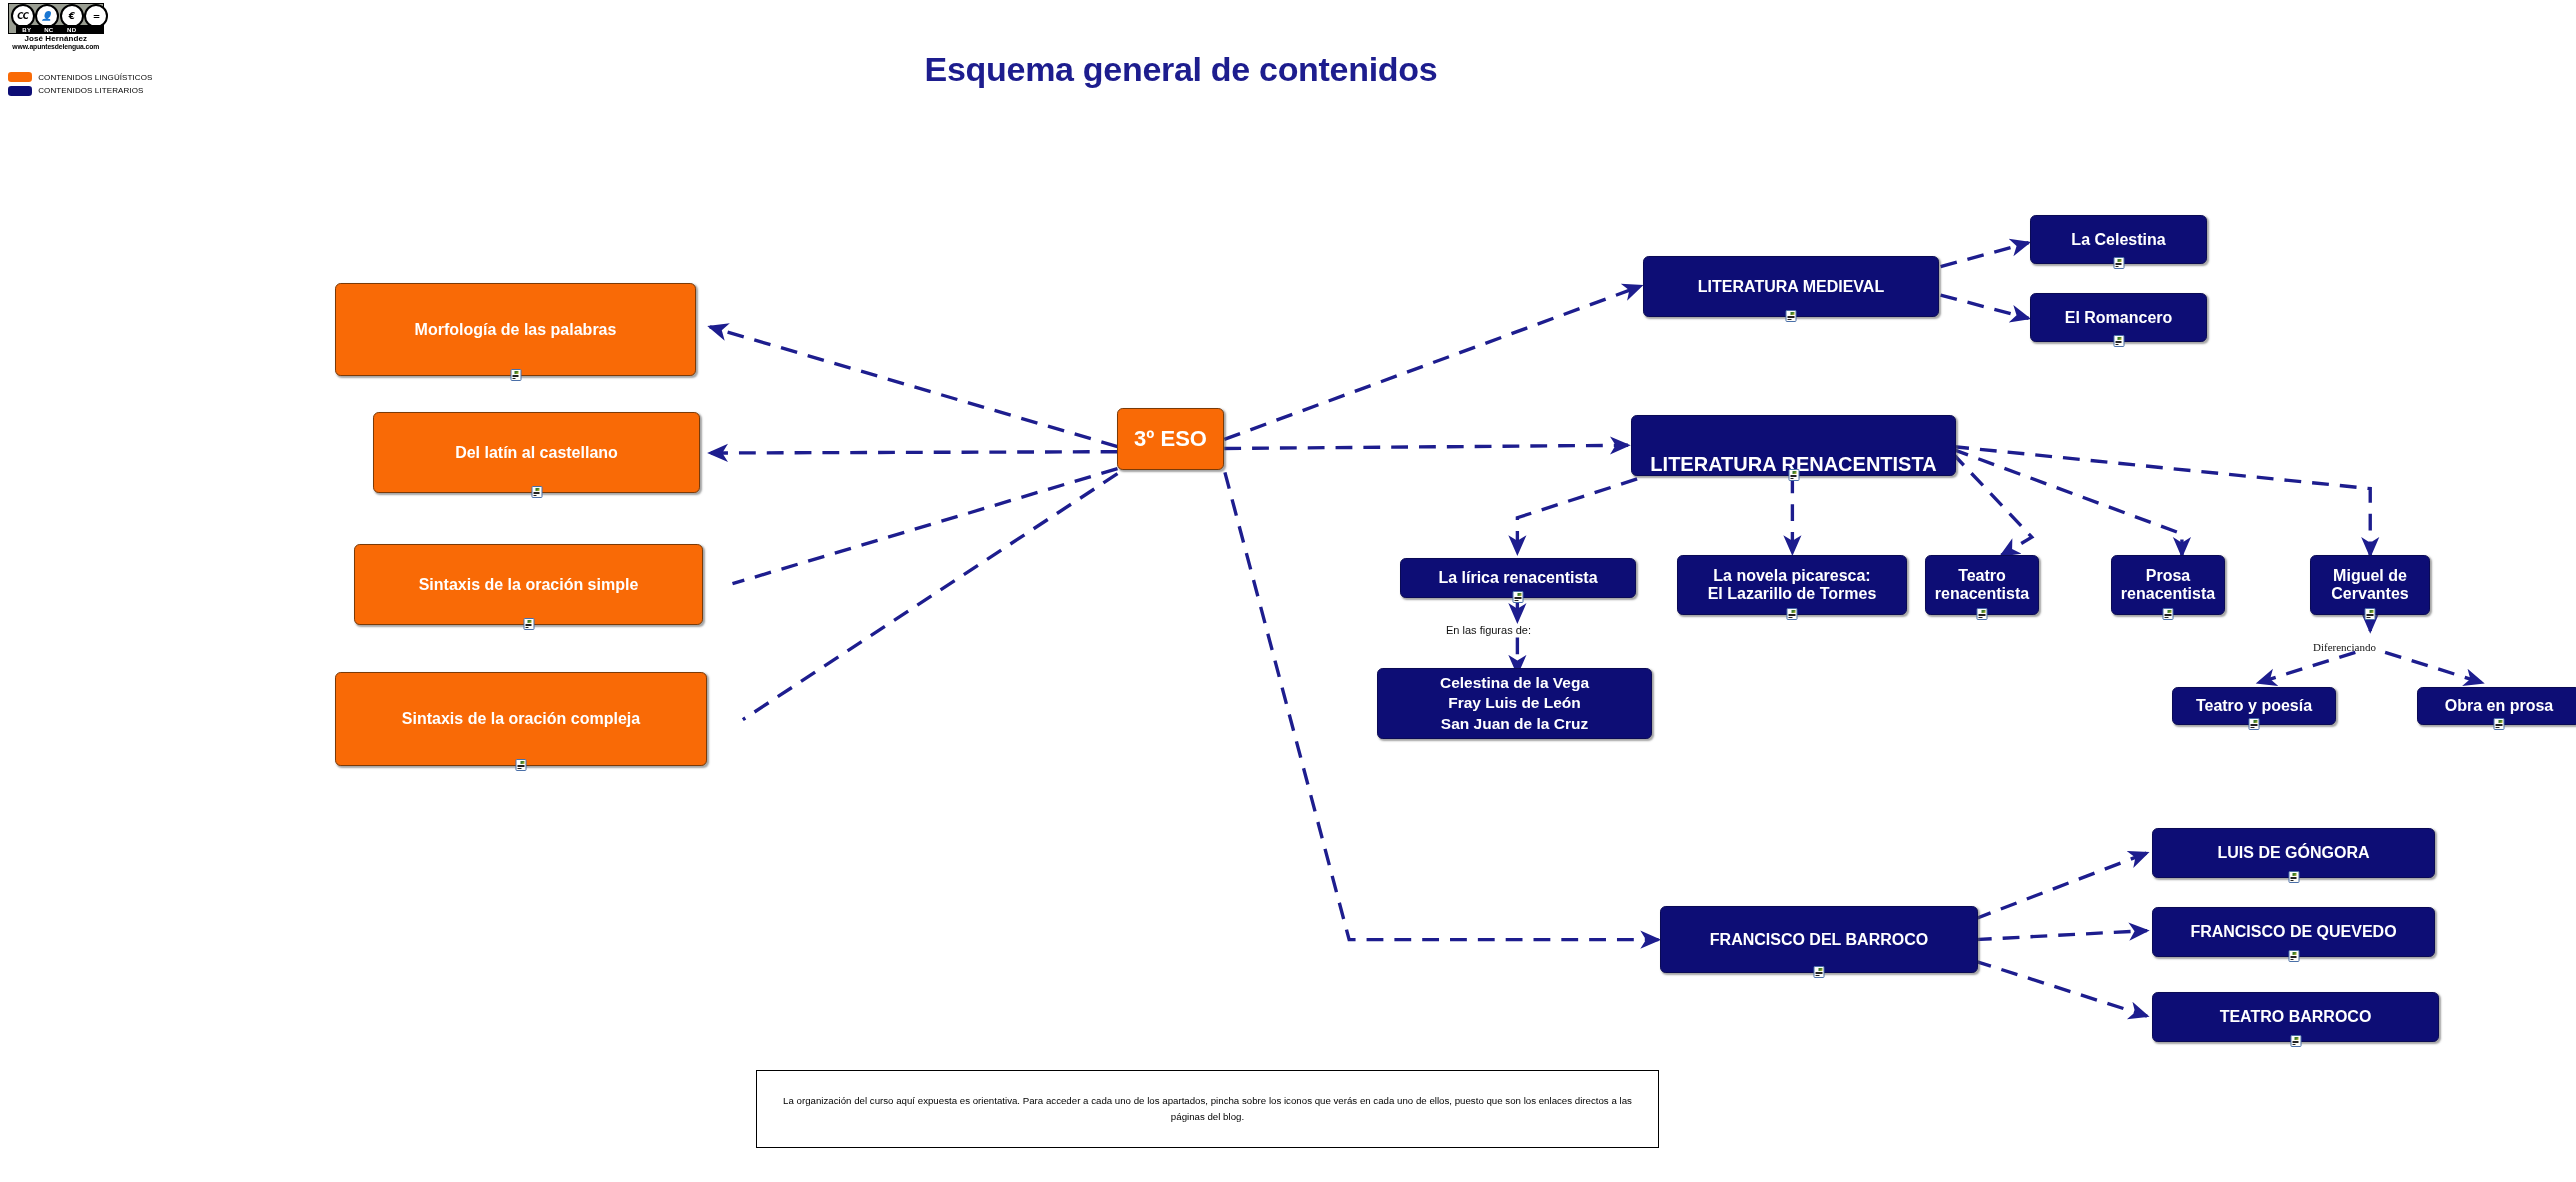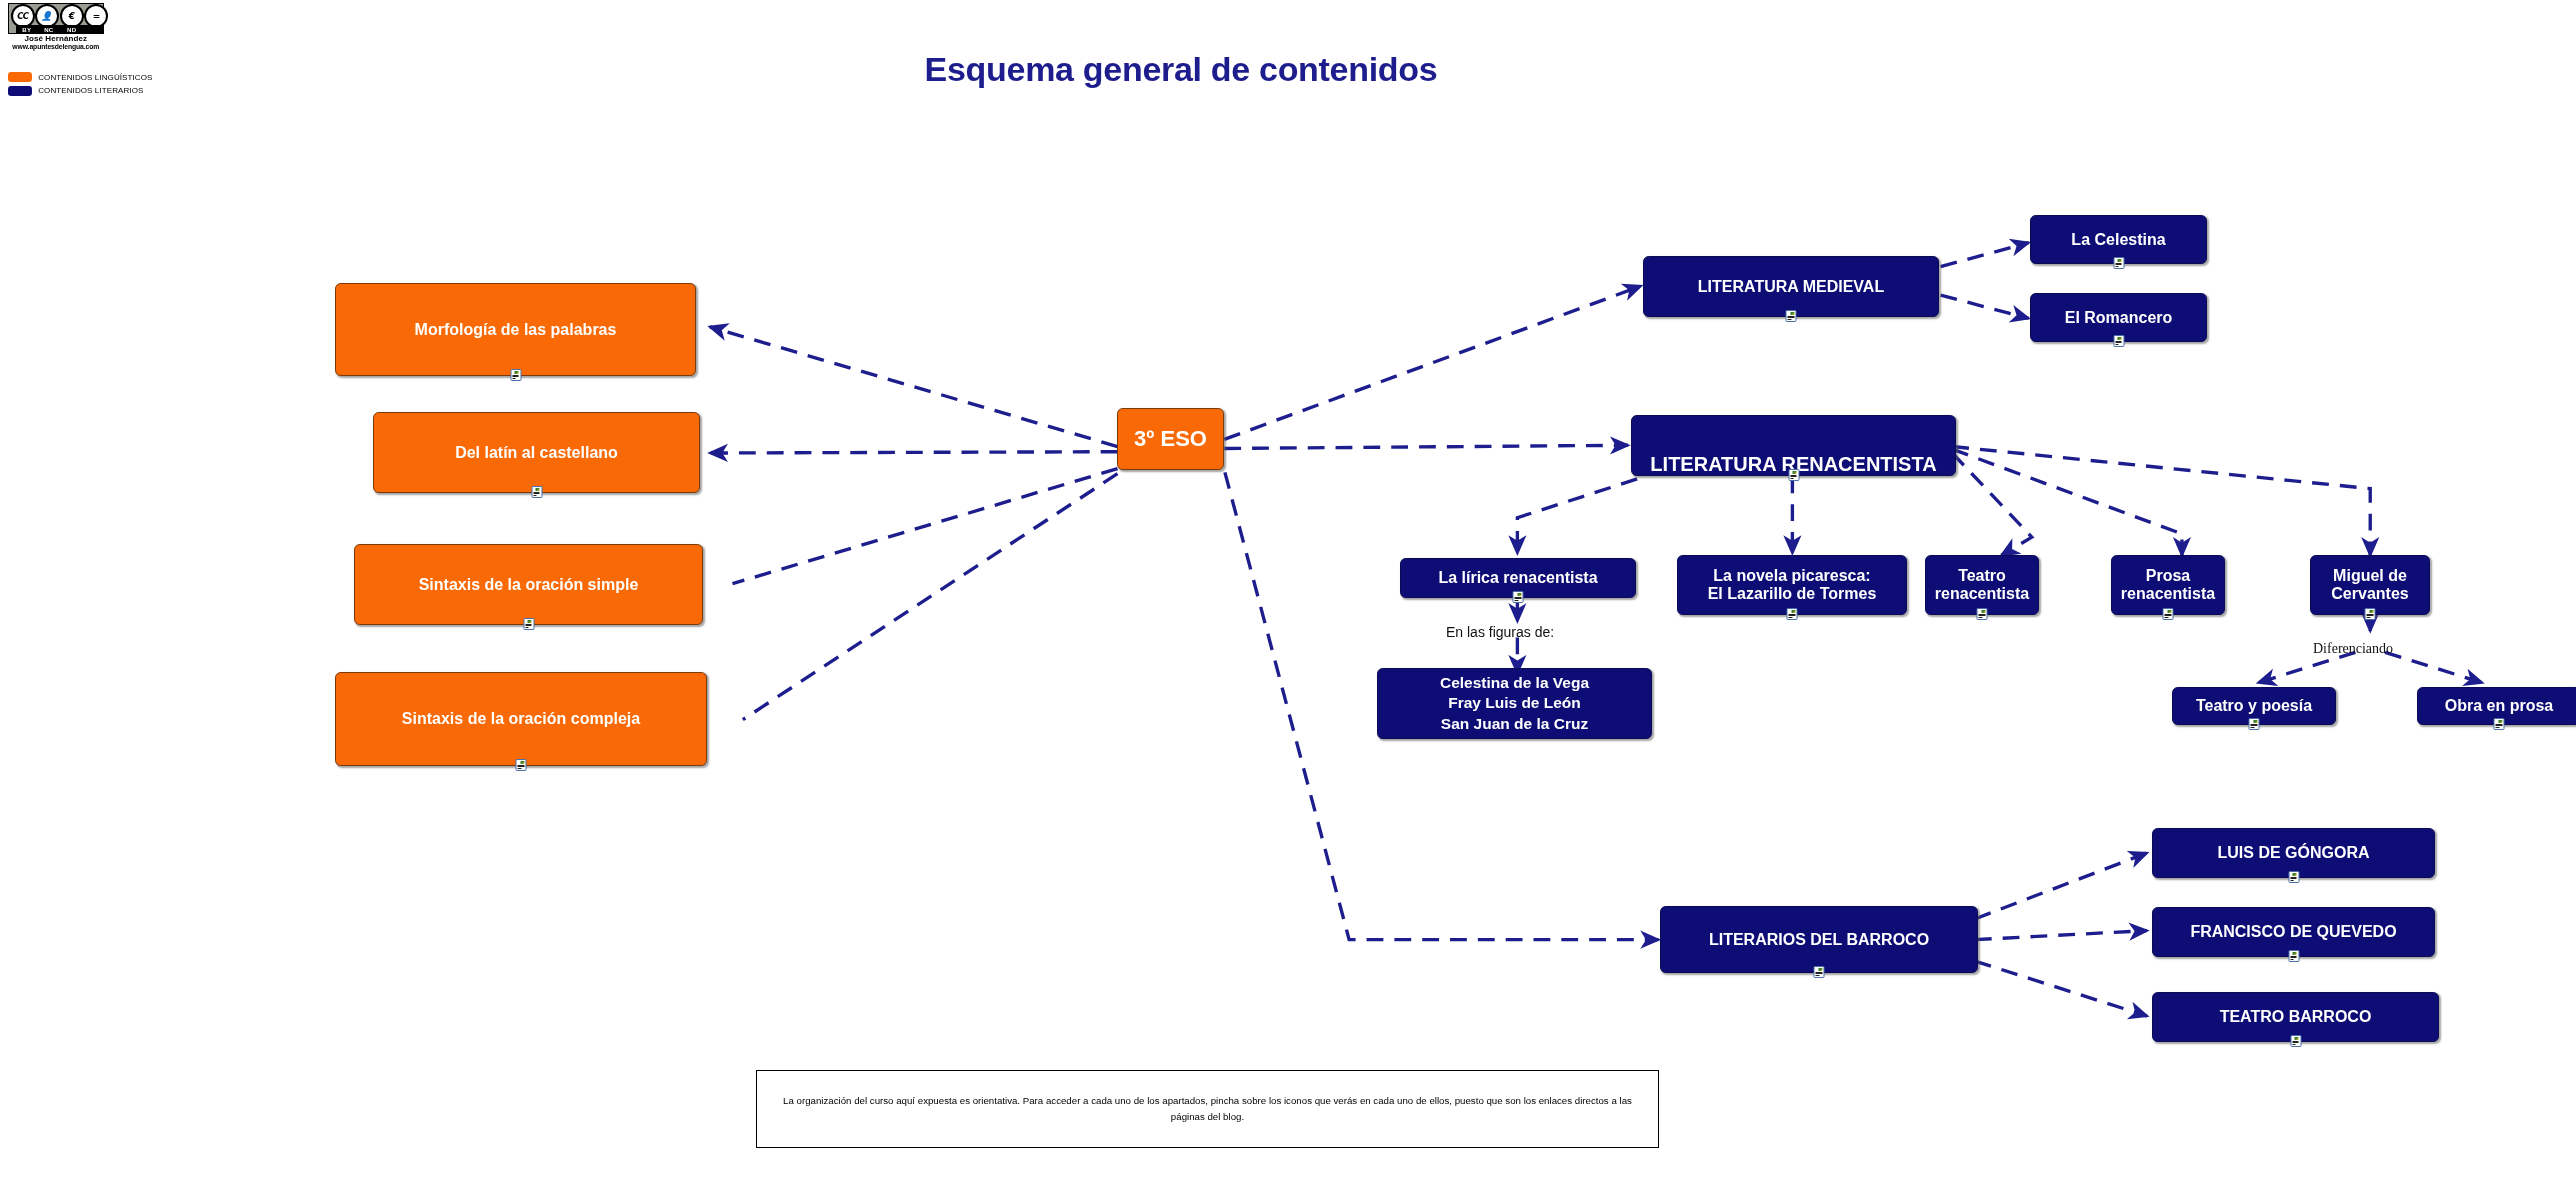--- a/index.html
+++ b/index.html
@@ -50,21 +50,21 @@
 
   .doclink{position:absolute;left:50%;transform:translateX(-50%);bottom:-5.8px;
            width:11px;height:12.3px;background:#fdfdfa;border:1px solid #4a6fa8;
            border-radius:1.3px;box-sizing:border-box;padding:1.3px 1.3px 0 1.3px;
            display:flex;flex-direction:column;justify-content:flex-start;}
   .doclink .dthumb{width:3.9px;height:3.2px;background:linear-gradient(135deg,#3a7a2a 40%,#d8c83a 100%);
                    align-self:flex-end;margin-bottom:0.6px;}
   .doclink .dline{height:0.8px;background:#222;margin-bottom:0.9px;}
   .doclink .dline.s{width:55%;}
 
-  .edge-note{position:absolute;font-size:14px;color:#111;font-weight:normal;white-space:nowrap;
+  .edge-note{position:absolute;font-size:11px;color:#111;font-weight:normal;white-space:nowrap;
              font-family:"Liberation Sans",sans-serif;}
 
   
   #footnote{position:absolute;left:756px;top:1070px;width:903px;height:78px;
             border:1px solid #000;background:#fff;box-sizing:border-box;
             display:flex;align-items:center;justify-content:center;padding:0 17px;}
   #footnote p{margin:0;font-size:9.7px;line-height:1.65;color:#000;text-align:center;}
 </style>
 </head>
 <body>
@@ -321,21 +321,21 @@
     <span class="lbl">Obra en prosa</span>
     <div class="doclink">
       <div class="dthumb"></div>
       <div class="dline"></div>
       <div class="dline"></div>
       <div class="dline s"></div>
     </div>
   </div>
 
   <div class="node navy" style="left:1660px;top:906px;width:318px;height:67px;font-size:16px;">
-    <span class="lbl">LITERARIOS DEL BARROCO</span>
+    <span class="lbl">FRANCISCO DEL BARROCO</span>
     <div class="doclink">
       <div class="dthumb"></div>
       <div class="dline"></div>
       <div class="dline"></div>
       <div class="dline s"></div>
     </div>
   </div>
 
   <div class="node navy" style="left:2152px;top:828px;width:283px;height:50px;font-size:16px;">
     <span class="lbl">LUIS DE GÓNGORA</span>

